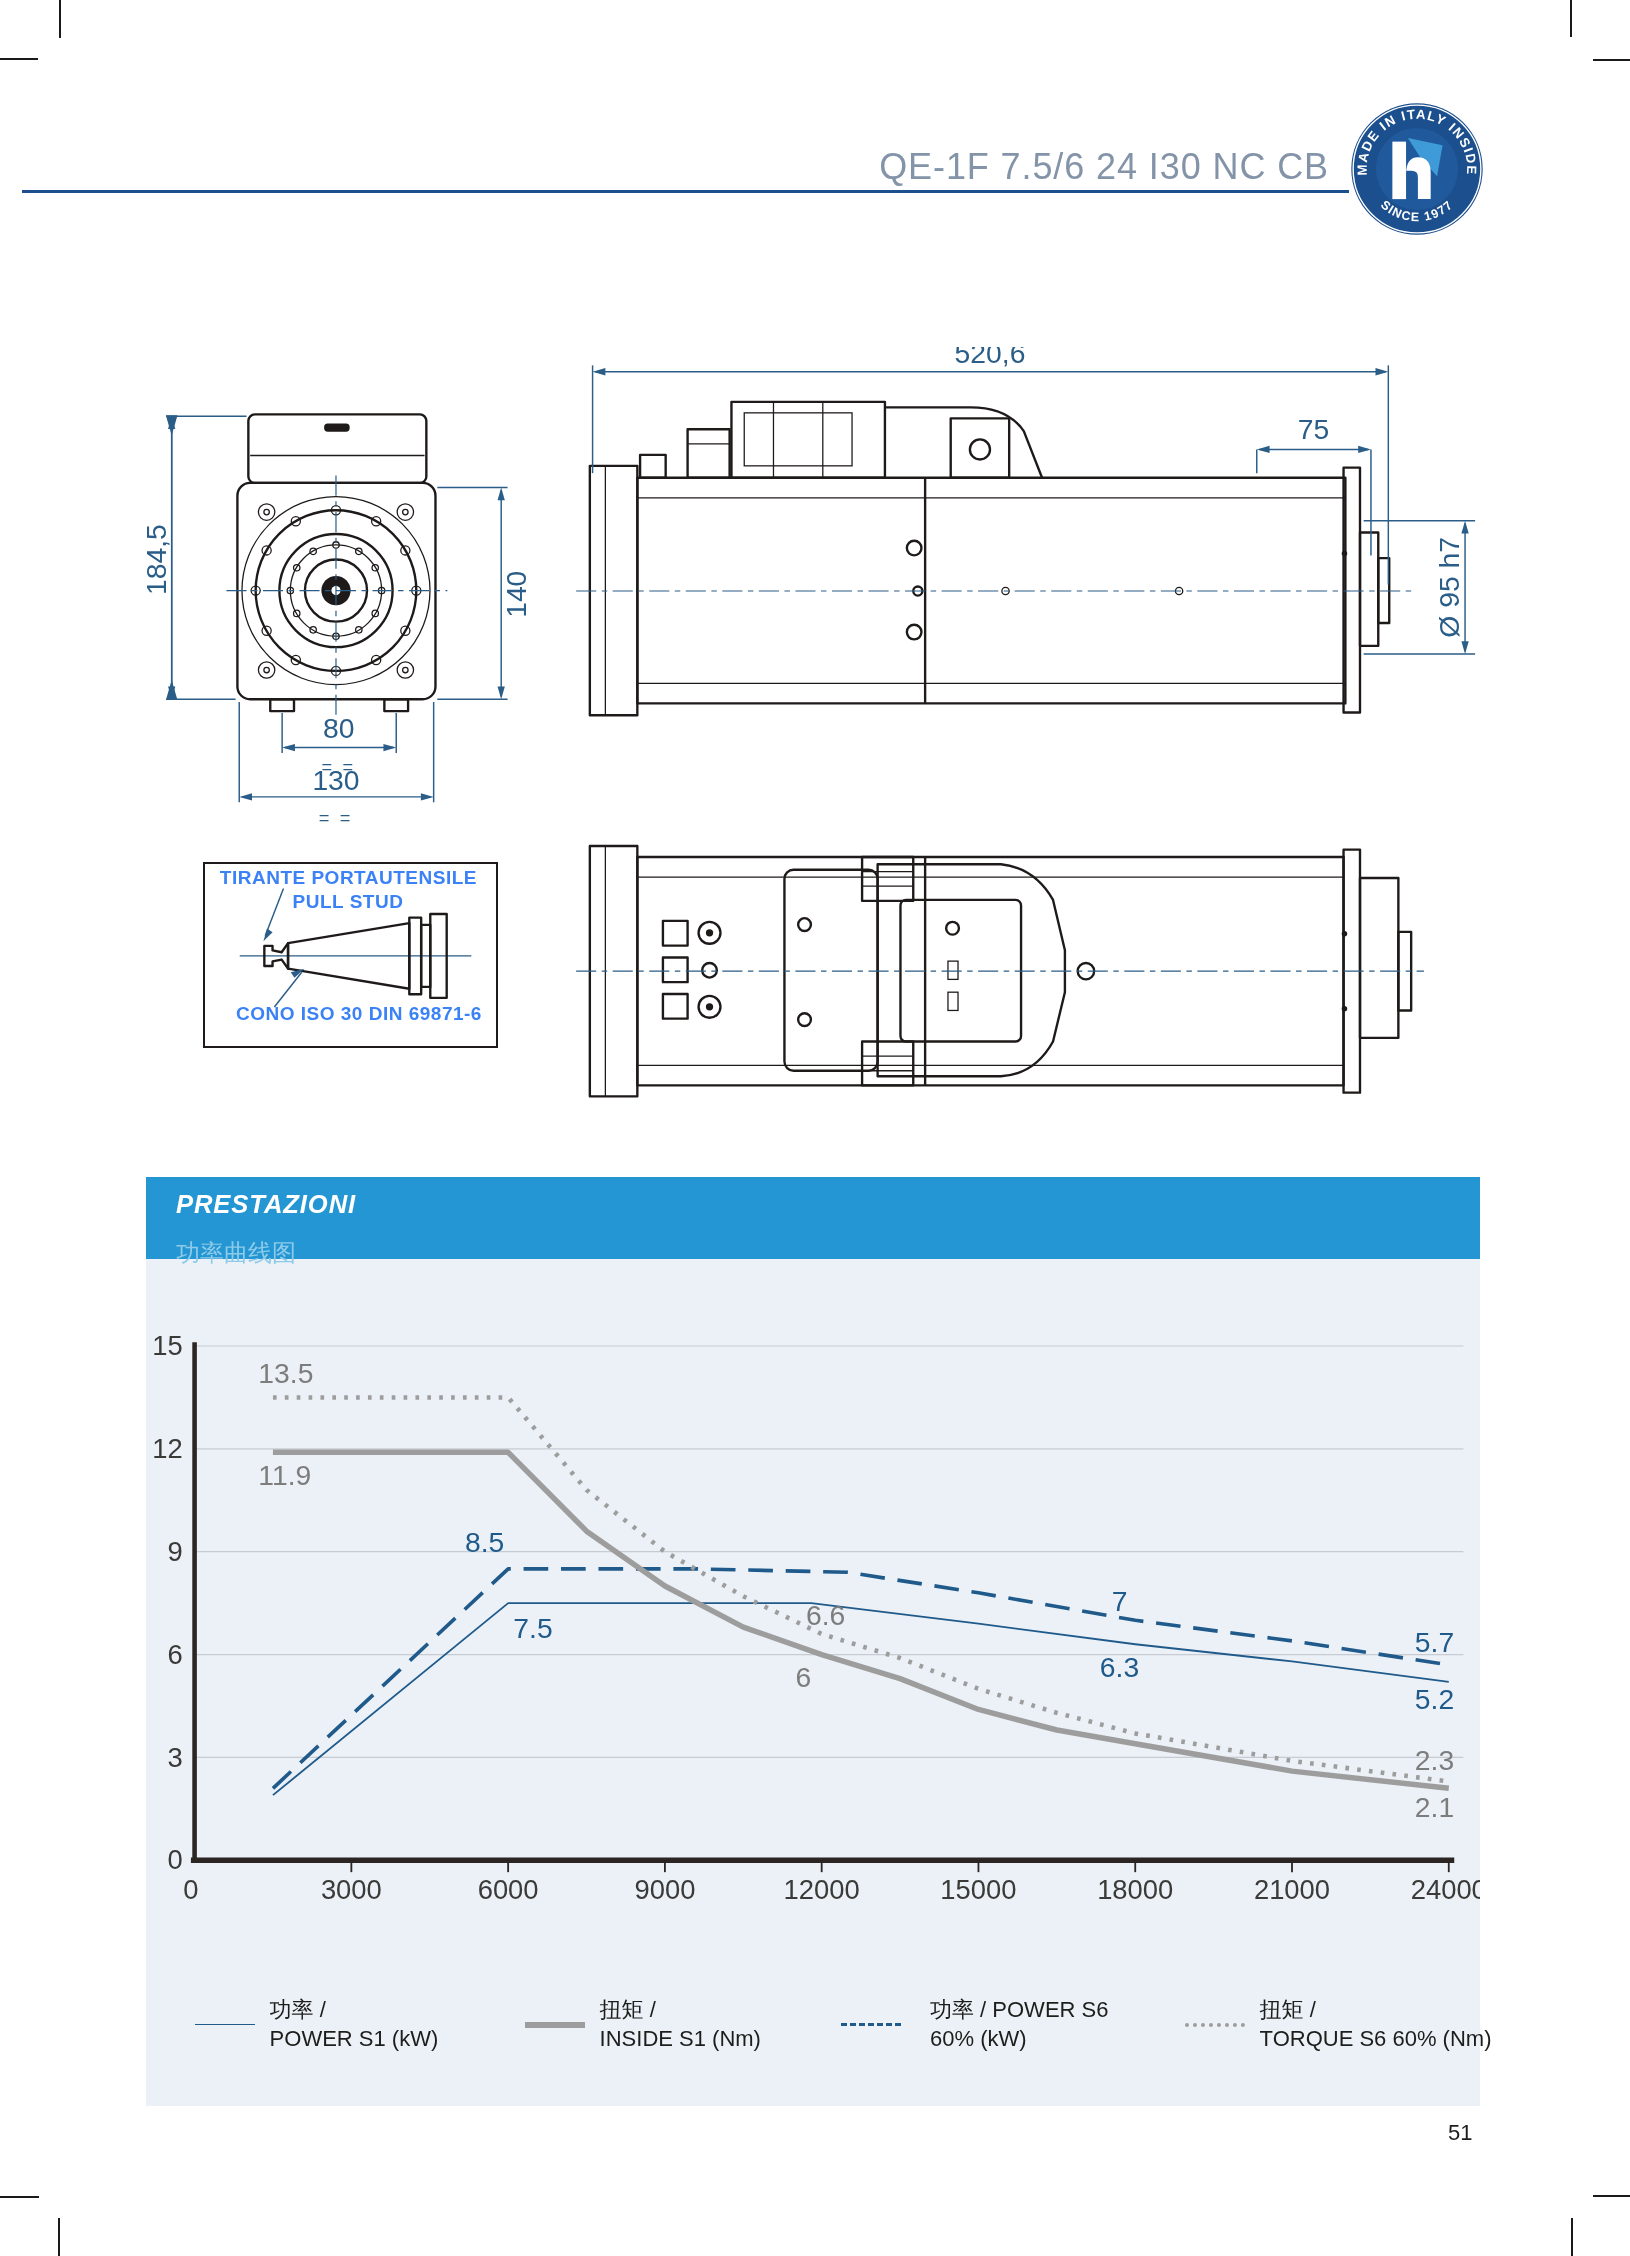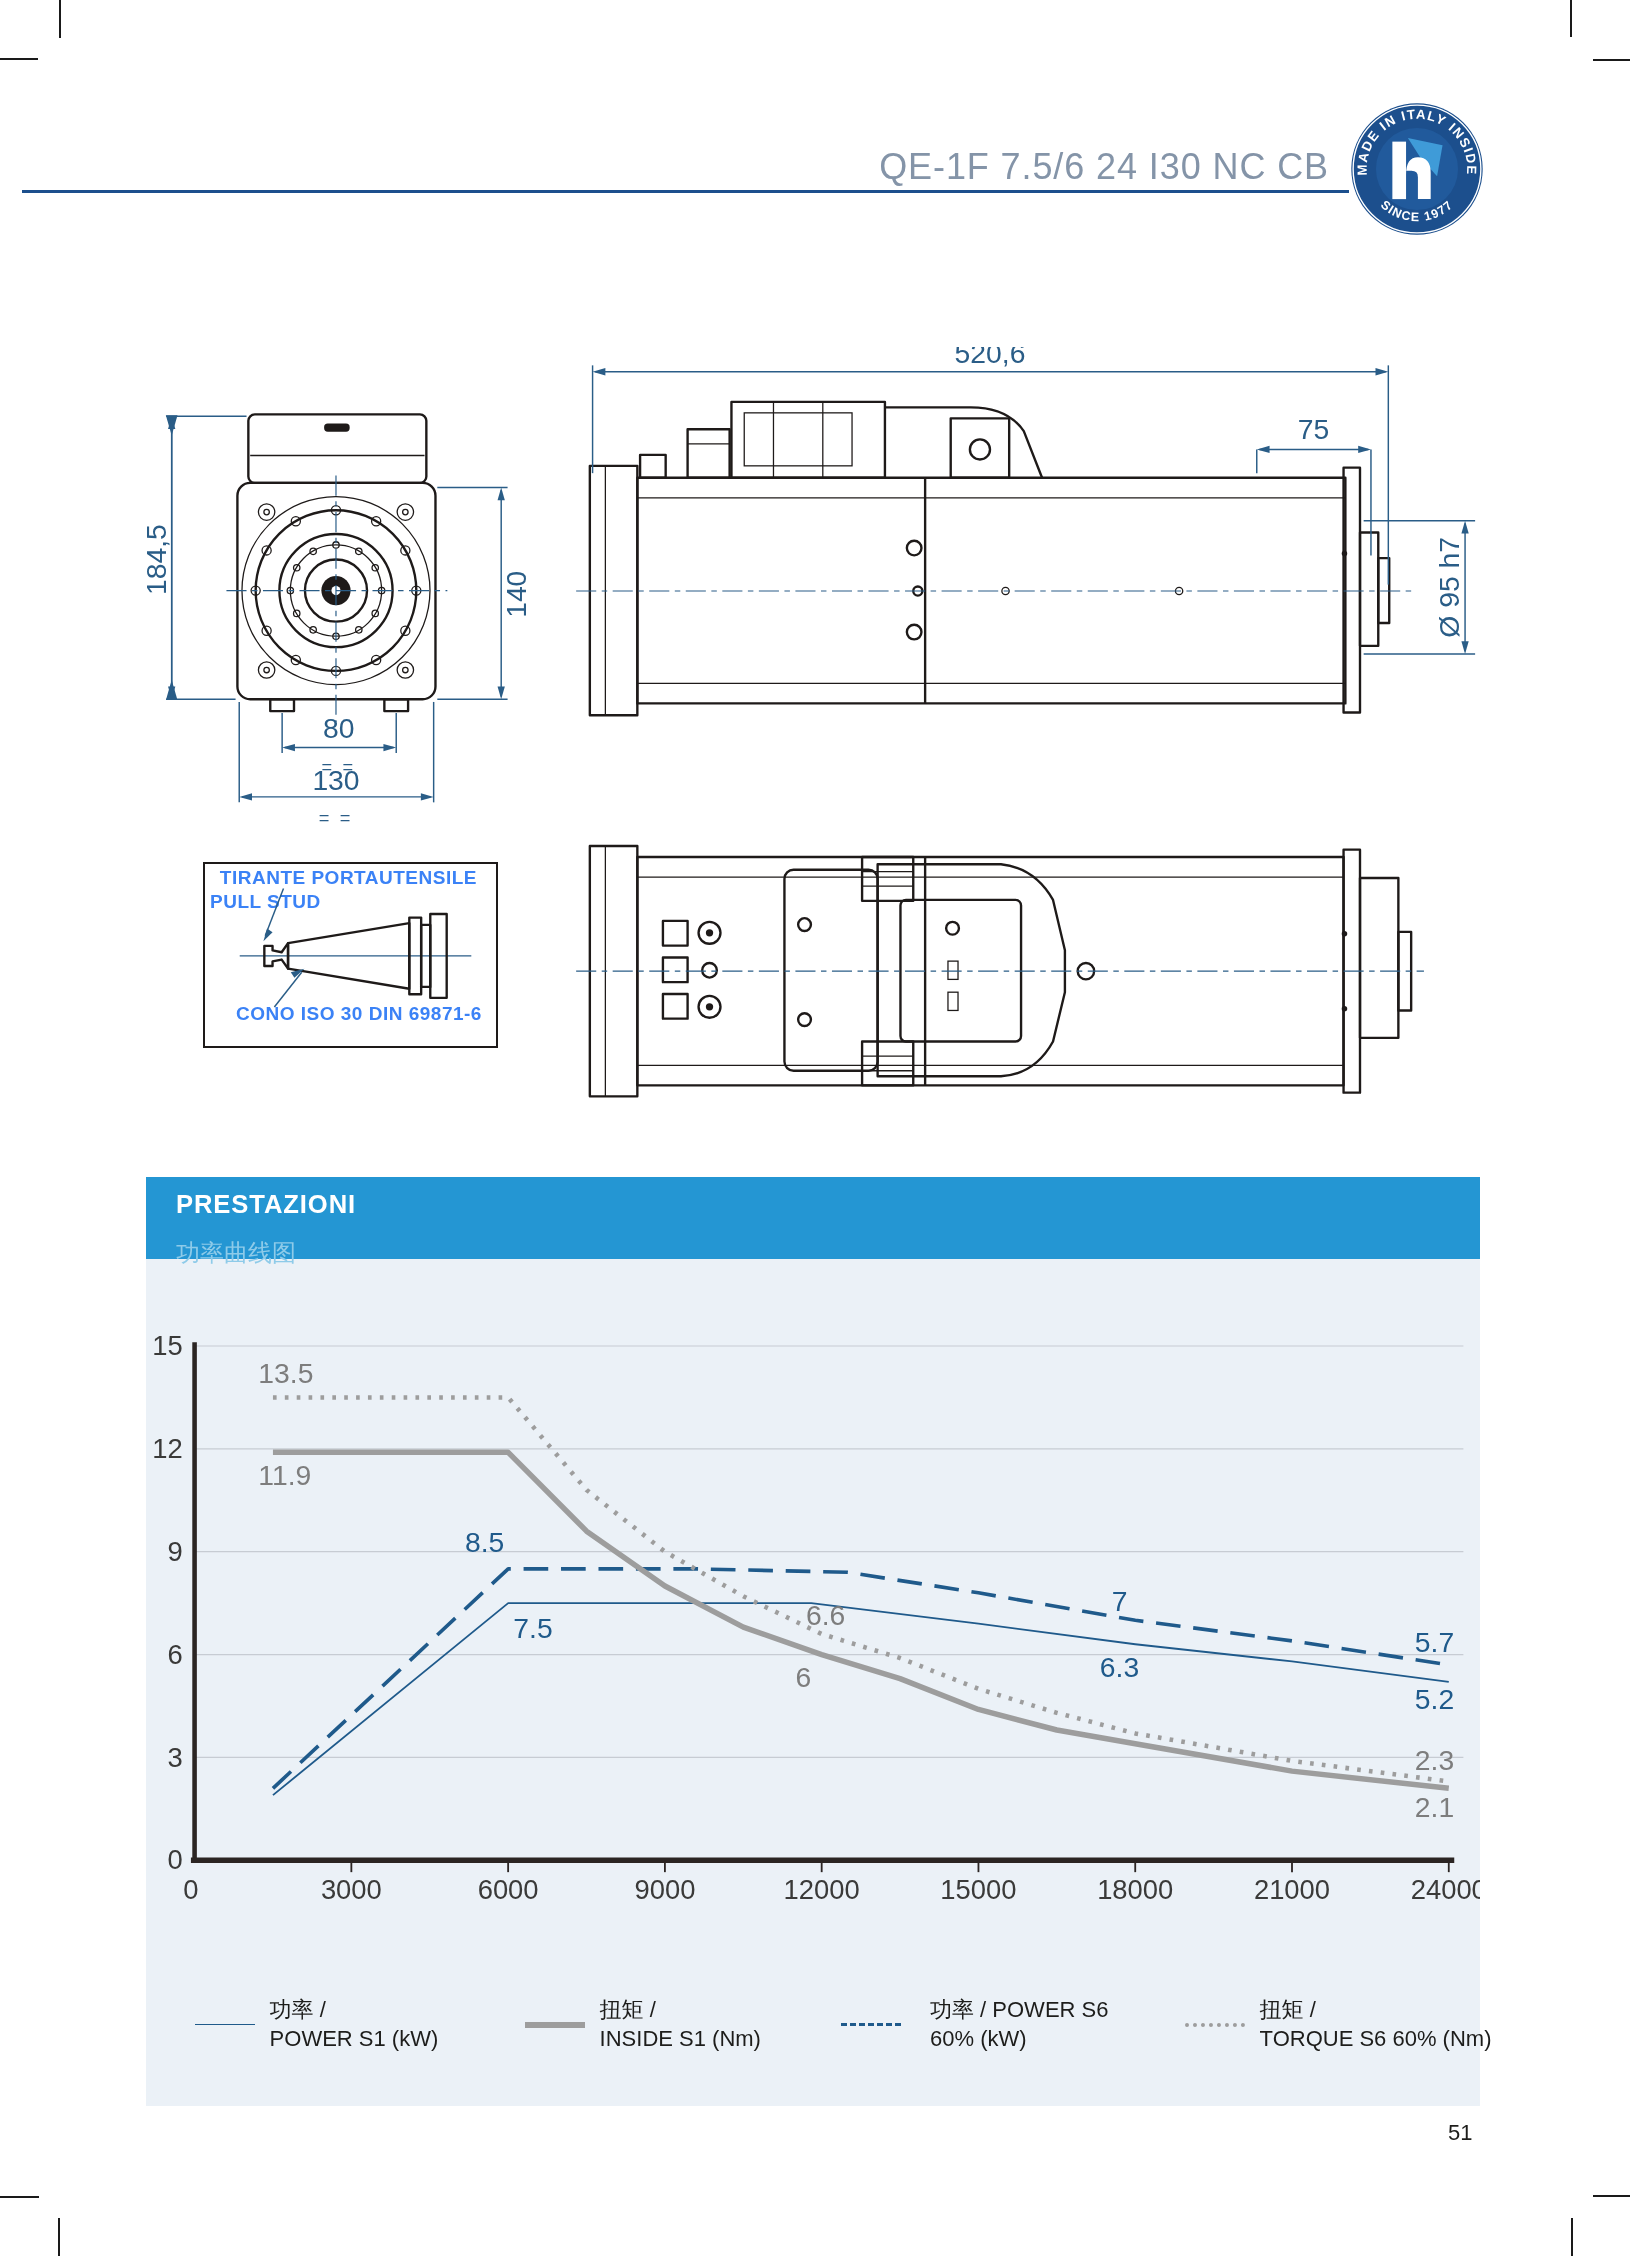--- a/index.html
+++ b/index.html
@@ -20,21 +20,21 @@
   .dimtxt{fill:#2a5d87;font-size:31px;font-family:"Liberation Sans",sans-serif;}
   .symtxt{fill:#2a5d87;font-size:20px;font-family:"Liberation Sans",sans-serif;letter-spacing:3px;}
   .cl{stroke:#2a5d87;stroke-width:1.3;fill:none;stroke-dasharray:22 6 6 6;}
   
   #detail-box{position:absolute;left:203px;top:862px;width:295px;height:186px;border:2.7px solid #1e1a19;
       background:#fff;box-sizing:border-box;}
   .detail-text{position:absolute;color:#3b82f6;font-size:19px;font-weight:bold;letter-spacing:0.5px;}
   
   #chart-panel{position:absolute;left:146px;top:1177px;width:1334px;height:929px;background:#ebf1f7;}
   #chart-header{position:absolute;left:0;top:0;width:1334px;height:82px;background:#2496d3;}
-  #chart-title{position:absolute;left:30px;top:12.8px;color:#ffffff;font-size:25.6px;font-weight:bold;letter-spacing:0.9px;}
+  #chart-title{position:absolute;left:30px;top:12.8px;color:#ffffff;font-size:25.6px;font-weight:bold;letter-spacing:0.9px;font-style:italic;}
   #chart-subtitle{position:absolute;left:30px;top:44px;color:#8ecbe9;font-size:24px;margin-top:16px;}
   
   .legend-item{position:absolute;display:flex;align-items:center;gap:14.6px;}
   .legend-swatch{width:60px;height:0;flex:none;}
   .sw-power_s1{border-top:1.8px solid #1f5a8b;}
   .sw-torque_s1{border-top:6.4px solid #9d9d9d;}
   .sw-power_s6{border-top:3.7px dashed #1f5a8b;}
   .sw-torque_s6{border-top:4.6px dotted #9d9d9d;}
   .legend-text{font-size:22px;color:#1d1d1b;line-height:1.3;white-space:nowrap;}
   #page-number{position:absolute;left:1448px;top:2120px;font-size:22px;color:#1d1d1b;}
@@ -265,21 +265,21 @@
     <circle cx="776" cy="1021" r="4" fill="#1e1a19"></circle>
   <circle class="geo" cx="776" cy="1102" r="12"></circle>
     <circle cx="776" cy="1102" r="4" fill="#1e1a19"></circle>
   <circle class="geo" cx="776" cy="1062" r="8"></circle>
 
   <line class="cl" x1="630" y1="1063" x2="1558" y2="1063"></line>
 </svg>
 
 <div id="detail-box"></div>
 <div class="detail-text" style="left:219px;top:867px;width:258px;text-align:right;">TIRANTE PORTAUTENSILE</div>
-<div class="detail-text" style="left:210px;top:891px;width:258px;text-align:left;">PULL STUD</div>
+<div class="detail-text" style="left:219px;top:891px;width:258px;text-align:center;">PULL STUD</div>
 <div class="detail-text" style="left:236px;top:1003px;">CONO ISO 30 DIN 69871-6</div>
 <svg class="abs" style="left:203px;top:862px;" width="295" height="186" viewBox="222 943 323 204">
   <line x1="262" y1="1046" x2="516" y2="1046" stroke="#2a5d87" stroke-width="1.2"></line>
   <g class="geo" stroke-width="2.4">
     <path d="M 289,1035 L 298,1035 L 298,1040 L 308,1042 L 315,1032 L 315,1060 L 308,1050 L 298,1052 L 298,1057 L 289,1057 Z"></path>
     <path d="M 315,1032 L 448,1010 L 448,1082 L 315,1060 Z"></path>
     <rect x="448" y="1004" width="13" height="84"></rect>
     <rect x="461" y="1012" width="10" height="68"></rect>
     <rect x="471" y="1000" width="18" height="92"></rect>
   </g>

